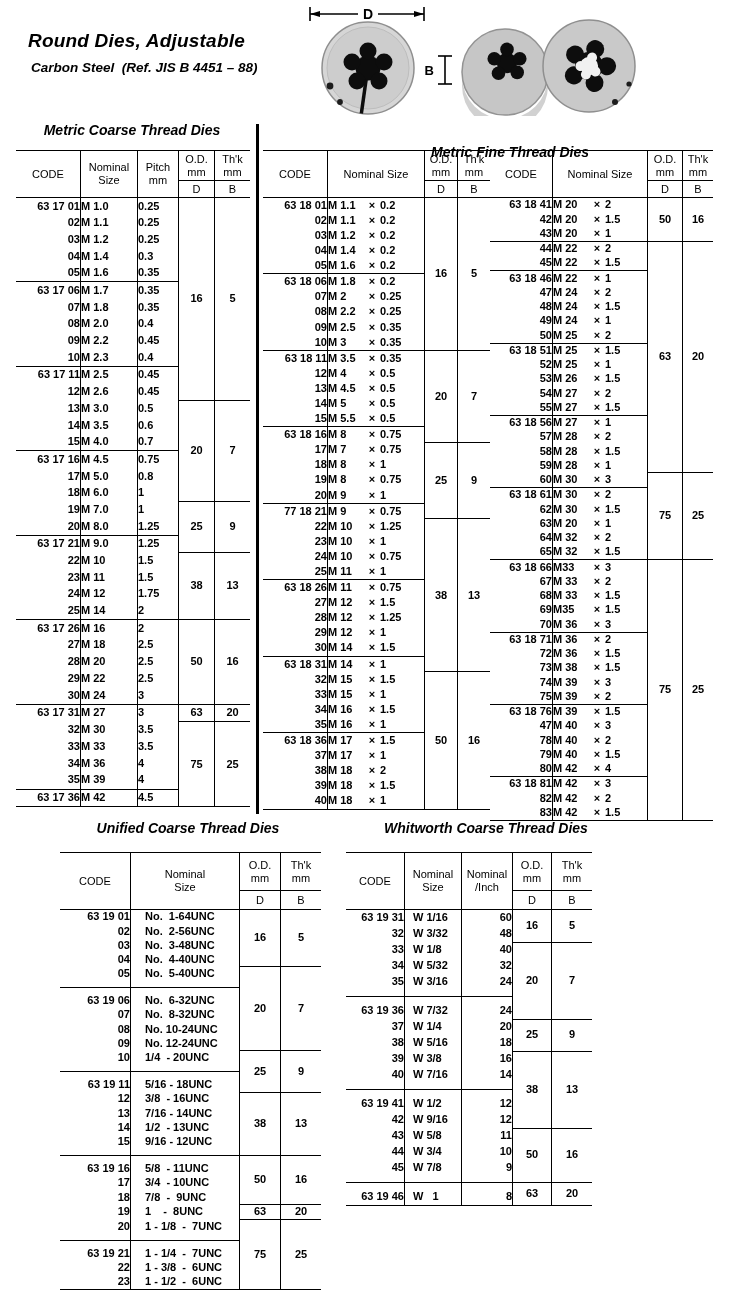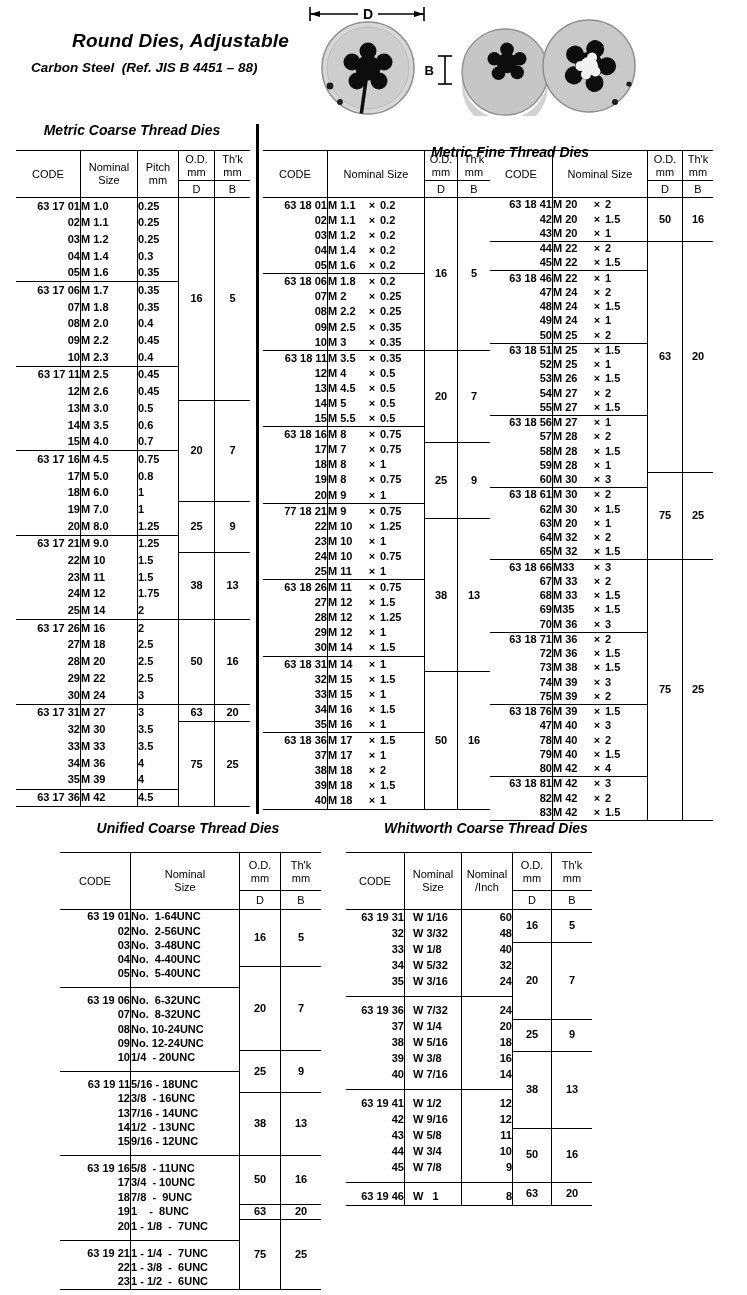--- a/index.html
+++ b/index.html
@@ -1,19 +1,19 @@
 <!DOCTYPE html>
 <html><head>
 <meta charset="utf-8">
 <style>
   html,body{margin:0;padding:0;}
   body{width:747px;height:1295px;position:relative;background:#fff;color:#000;
        font-family:"Liberation Sans",sans-serif;overflow:hidden;}
   .abs{position:absolute;}
-  .title{left:28px;top:30px;font-size:19px;font-weight:bold;font-style:italic;letter-spacing:.2px;margin-left:44px;}
+  .title{left:28px;top:30px;font-size:19px;font-weight:bold;font-style:italic;letter-spacing:.2px;}
   .subtitle{left:31px;top:60px;font-size:13.5px;font-weight:bold;font-style:italic;white-space:pre;}
   .dies{left:272px;top:4px;width:380px;height:112px;}
   .vdivider{left:256px;top:124px;width:3px;height:690px;background:#000;}
   .sec-title{font-size:14px;font-weight:bold;font-style:italic;white-space:nowrap;text-align:center;}
   .t-mc-title{left:6px;top:122px;width:252px;}
   .t-mf-title{left:300px;top:116px;width:420px;margin-top:28px;}
   .t-uc-title{left:42px;top:820px;width:292px;}
   .t-wc-title{left:330px;top:820px;width:312px;text-align:center;}
   .mc{left:16px;top:150px;width:230px;}
   .mfa{left:263px;top:150px;width:224px;}
@@ -53,21 +53,21 @@
   .mc .h-d,.mc .h-b,.mfa .h-d,.mfa .h-b,.mfb .h-d,.mfb .h-b{height:16px;}
   .uc .h-od,.uc .h-thk,.wc .h-od,.wc .h-thk{height:37px;}
   .uc .h-d,.uc .h-b,.wc .h-d,.wc .h-b{height:18px;}
 
   
   .mc tbody td{height:16.7px;}
   .mfa tbody td{height:15.1px;}
   .mfb tbody td{height:14.25px;}
   .uc tbody td{height:14.2px;}
   .wc tbody td{height:16px;}
-  .uc .c-size{}
+  .uc .c-size{padding-left:14px;}
   .wc .c-size{padding-left:8px;}
   .padded .maj{padding-top:6px;}
   .padded .pre{padding-bottom:6px;}
 </style>
 </head>
 <body>
 
 <div class="abs title">Round Dies, Adjustable</div>
 <div class="abs subtitle">Carbon Steel  (Ref. JIS B 4451 – 88)</div>
 

